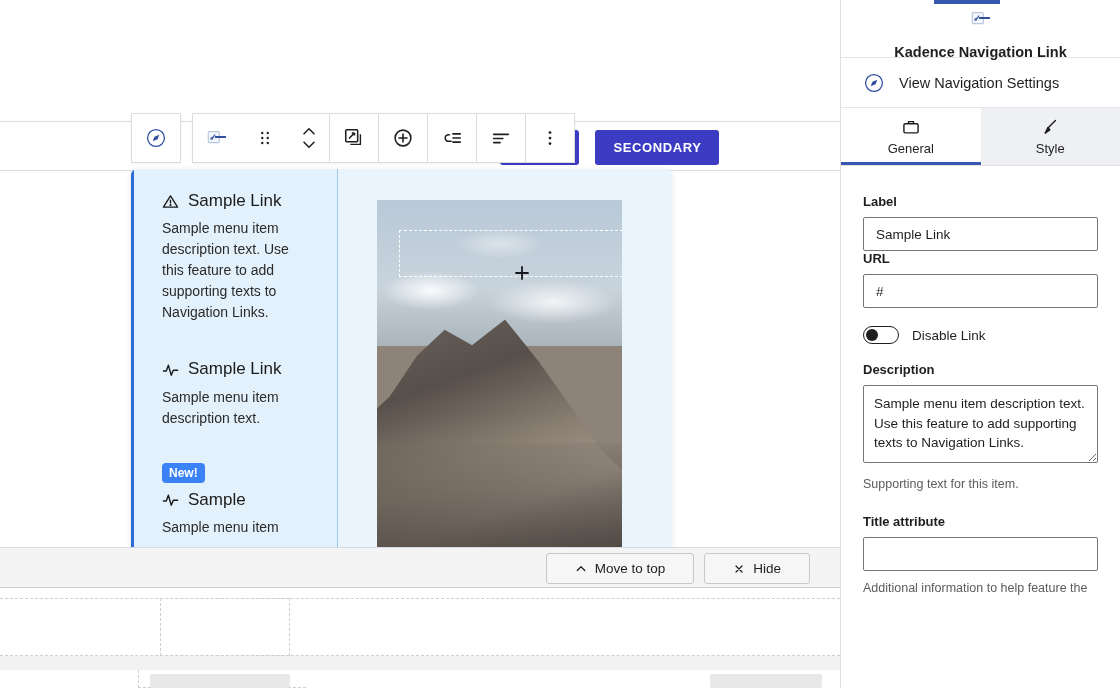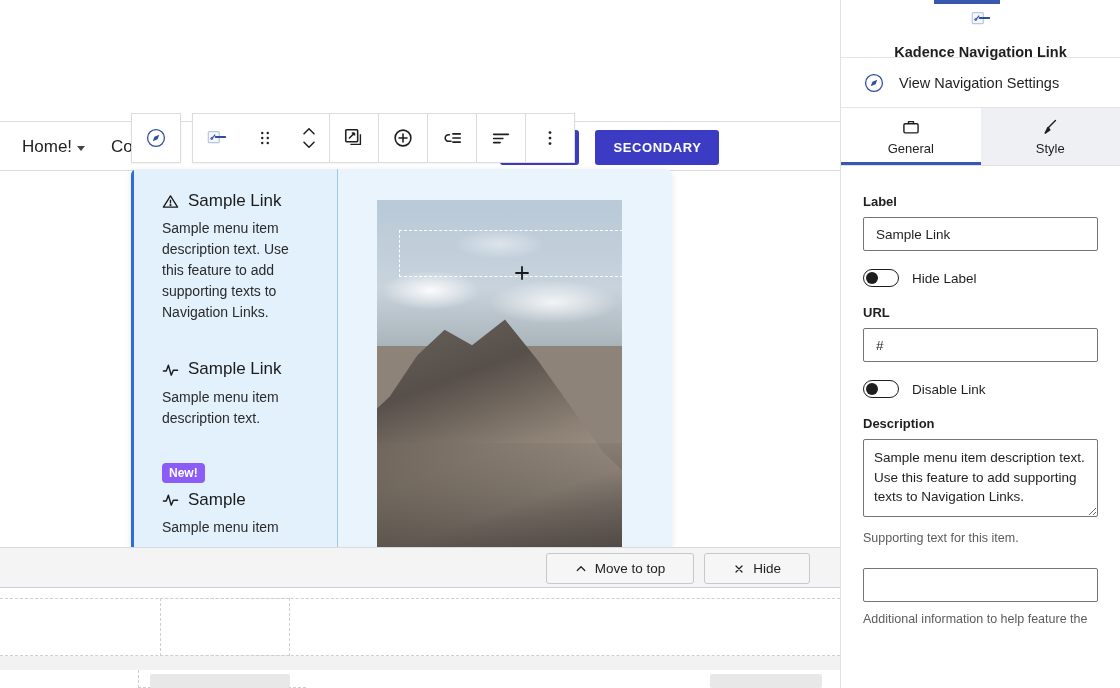--- a/index.html
+++ b/index.html
@@ -72,21 +72,21 @@
   .mm-item { margin-bottom: 22px; }
   .mm-item-title {
     display: flex; align-items: center; gap: 9px;
     font-size: 17px; color: #1b1b1b; line-height: 1.2;
   }
   .mm-item-desc {
     margin: 7px 0 0 0; font-size: 14px; color: #2a2a2a; line-height: 1.5;
     max-width: 132px;
   }
   .badge-new {
-    display: inline-block; background: #8b5cf6; color: #fff;
+    display: inline-block; background: #3b82f6; color: #fff;
     font-size: 12px; font-weight: bold; border-radius: 4px;
     padding: 3px 7px; margin-bottom: 7px;
   }
   .ic { width: 17px; height: 17px; flex: 0 0 17px; display:block; }
 
   
   .mm-image {
     position: absolute; left: 39px; top: 31px;
     width: 245px; height: 347px;
     background:
@@ -247,30 +247,20 @@
   .fld-help { font-size: 12.5px; color: #5c5c5c; margin-top: 9px; line-height: 1.4; }
 </style>
 </head>
 <body>
 
 <div id="root">
 
   <div class="canvas">
 
     <div class="site-header">
-      <div class="site-nav">
-        <div class="nav-item">
-          <span>Home!</span>
-          <i class="chev"></i>
-        </div>
-        <div class="nav-item">
-          <span>Co</span>
-          <i class="chev"></i>
-        </div>
-      </div>
       <div class="hdr-buttons">
         <button class="hdr-btn">CTION</button>
         <button class="hdr-btn">SECONDARY</button>
       </div>
     </div>
 
     <div class="megamenu">
       <div class="mm-col-left">
 
         <div class="mm-item">
@@ -462,42 +452,37 @@
         </svg>
         <span>Style</span>
       </div>
     </div>
 
     <div class="sb-body">
 
       <div class="fld-label">Label</div>
       <input class="fld-input" type="text" value="Sample Link" style="">
 
+
+      <div class="fld-label">URL</div>
+      <input class="fld-input" type="text" value="#" style="">
+
       <div class="toggle-row">
         <div class="toggle">
           <div class="knob"></div>
         </div>
-        <span class="toggle-label">Hide Label</span>
-      </div>
-
-      <div class="fld-label">URL</div>
-      <input class="fld-input" type="text" value="#" style="">
-
-      <div class="toggle-row">
-        <div class="toggle">
-          <div class="knob"></div>
-        </div>
         <span class="toggle-label">Disable Link</span>
       </div>
 
       <div class="fld-label">Description</div>
       <textarea class="fld-textarea" style="">Sample menu item description text. Use this feature to add supporting texts to Navigation Links.</textarea>
       <div class="fld-help">Supporting text for this item.</div>
 
       <div class="fld-gap"></div>
 
+      <div class="fld-label">Title attribute</div>
       <input class="fld-input" type="text" value="" style="">
       <div class="fld-help">Additional information to help feature the</div>
 
     </div>
   </div>
 
 </div>
 
 </body></html>

